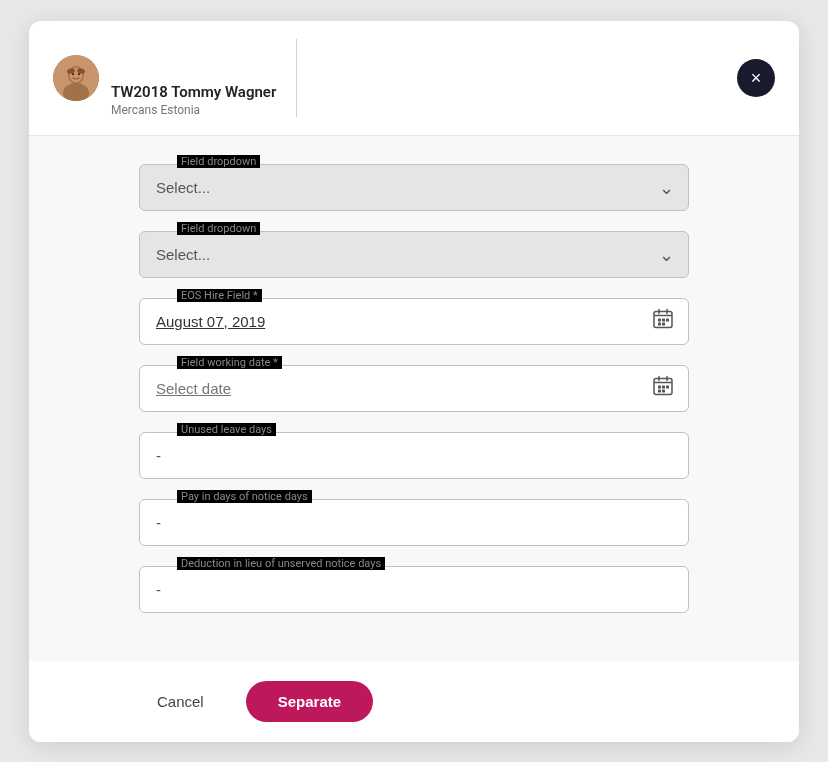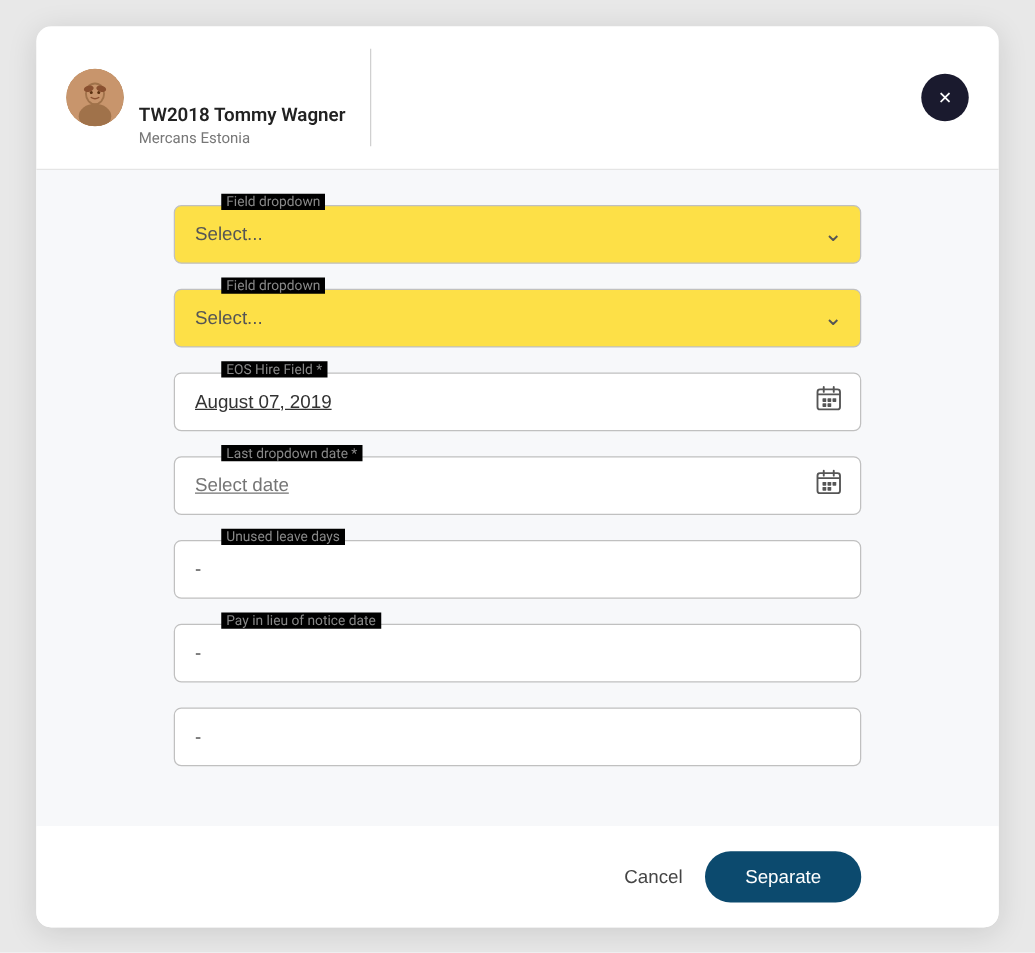--- a/index.html
+++ b/index.html
@@ -107,21 +107,21 @@
       z-index: 1;
       white-space: nowrap;
       margin-left: 26px;
     }
     .field-label.required::after {
       content: ' *';
       color: #888;
     }
     .select-wrapper {
       position: relative;
-      background: #fde047;
+      background: #e5e5e5;
       border: 1.5px solid #c0c0c0;
       border-radius: 6px;
     }
     .select-field {
       width: 100%;
       padding: 14px 44px 14px 16px;
       font-size: 15px;
       color: #555;
       background: transparent;
       border: none;
@@ -177,43 +177,42 @@
       width: 100%;
       padding: 14px 16px;
       font-size: 15px;
       color: #555;
       background: transparent;
       border: none;
       outline: none;
     }
     .modal-footer {
       display: flex;
-      justify-content: flex-end;
-      align-items: center;
-      gap: 0;
+      align-items: center;
+      gap: 24px;
       padding: 20px 110px;
       background: #fff;
     }
     .cancel-btn {
       background: transparent;
       border: none;
       font-size: 15px;
       color: #444;
       cursor: pointer;
       padding: 10px 18px;
       font-weight: 500;
     }
     .separate-btn {
-      background: #0c4a6e;
+      background: #be185d;
       color: #fff;
       border: none;
       border-radius: 25px;
       padding: 12px 32px;
       font-size: 15px;
-      font-weight: 400;
+      font-weight: 700;
       cursor: pointer;
     }
   </style>
 </head>
 <body>
 
 <div class="modal">
 
   <div class="modal-header">
     <div class="avatar">
@@ -274,21 +273,21 @@
             <rect x="10" y="11" width="3" height="3" rx="0.5" fill="#555"></rect>
             <rect x="14" y="11" width="3" height="3" rx="0.5" fill="#555"></rect>
             <rect x="6" y="15" width="3" height="3" rx="0.5" fill="#555"></rect>
             <rect x="10" y="15" width="3" height="3" rx="0.5" fill="#555"></rect>
           </svg>
         </span>
       </div>
     </div>
 
     <div class="form-group">
-      <span class="field-label required">Last dropdown date</span>
+      <span class="field-label required">Field working date</span>
       <div class="date-wrapper">
         <input type="text" class="date-field placeholder-color" placeholder="Select date" style="">
         <span class="calendar-icon">
           <svg width="22" height="22" viewBox="0 0 22 22" fill="none" xmlns="http://www.w3.org/2000/svg">
             <rect x="2" y="4" width="18" height="16" rx="2" stroke="#555" stroke-width="1.5"></rect>
             <path d="M2 8h18" stroke="#555" stroke-width="1.5"></path>
             <path d="M7 2v4M15 2v4" stroke="#555" stroke-width="1.5" stroke-linecap="round"></path>
             <rect x="6" y="11" width="3" height="3" rx="0.5" fill="#555"></rect>
             <rect x="10" y="11" width="3" height="3" rx="0.5" fill="#555"></rect>
             <rect x="14" y="11" width="3" height="3" rx="0.5" fill="#555"></rect>
@@ -300,27 +299,28 @@
     </div>
 
     <div class="form-group">
       <span class="field-label">Unused leave days</span>
       <div class="text-wrapper">
         <input type="text" class="text-field" value="-" style="">
       </div>
     </div>
 
     <div class="form-group">
-      <span class="field-label">Pay in lieu of notice date</span>
+      <span class="field-label">Pay in days of notice days</span>
       <div class="text-wrapper">
         <input type="text" class="text-field" value="-" style="">
       </div>
     </div>
 
     <div class="form-group">
+      <span class="field-label">Deduction in lieu of unserved notice days</span>
       <div class="text-wrapper">
         <input type="text" class="text-field" value="-" style="">
       </div>
     </div>
 
   </div>
 
   <div class="modal-footer">
     <button class="cancel-btn">Cancel</button>
     <button class="separate-btn">Separate</button>

